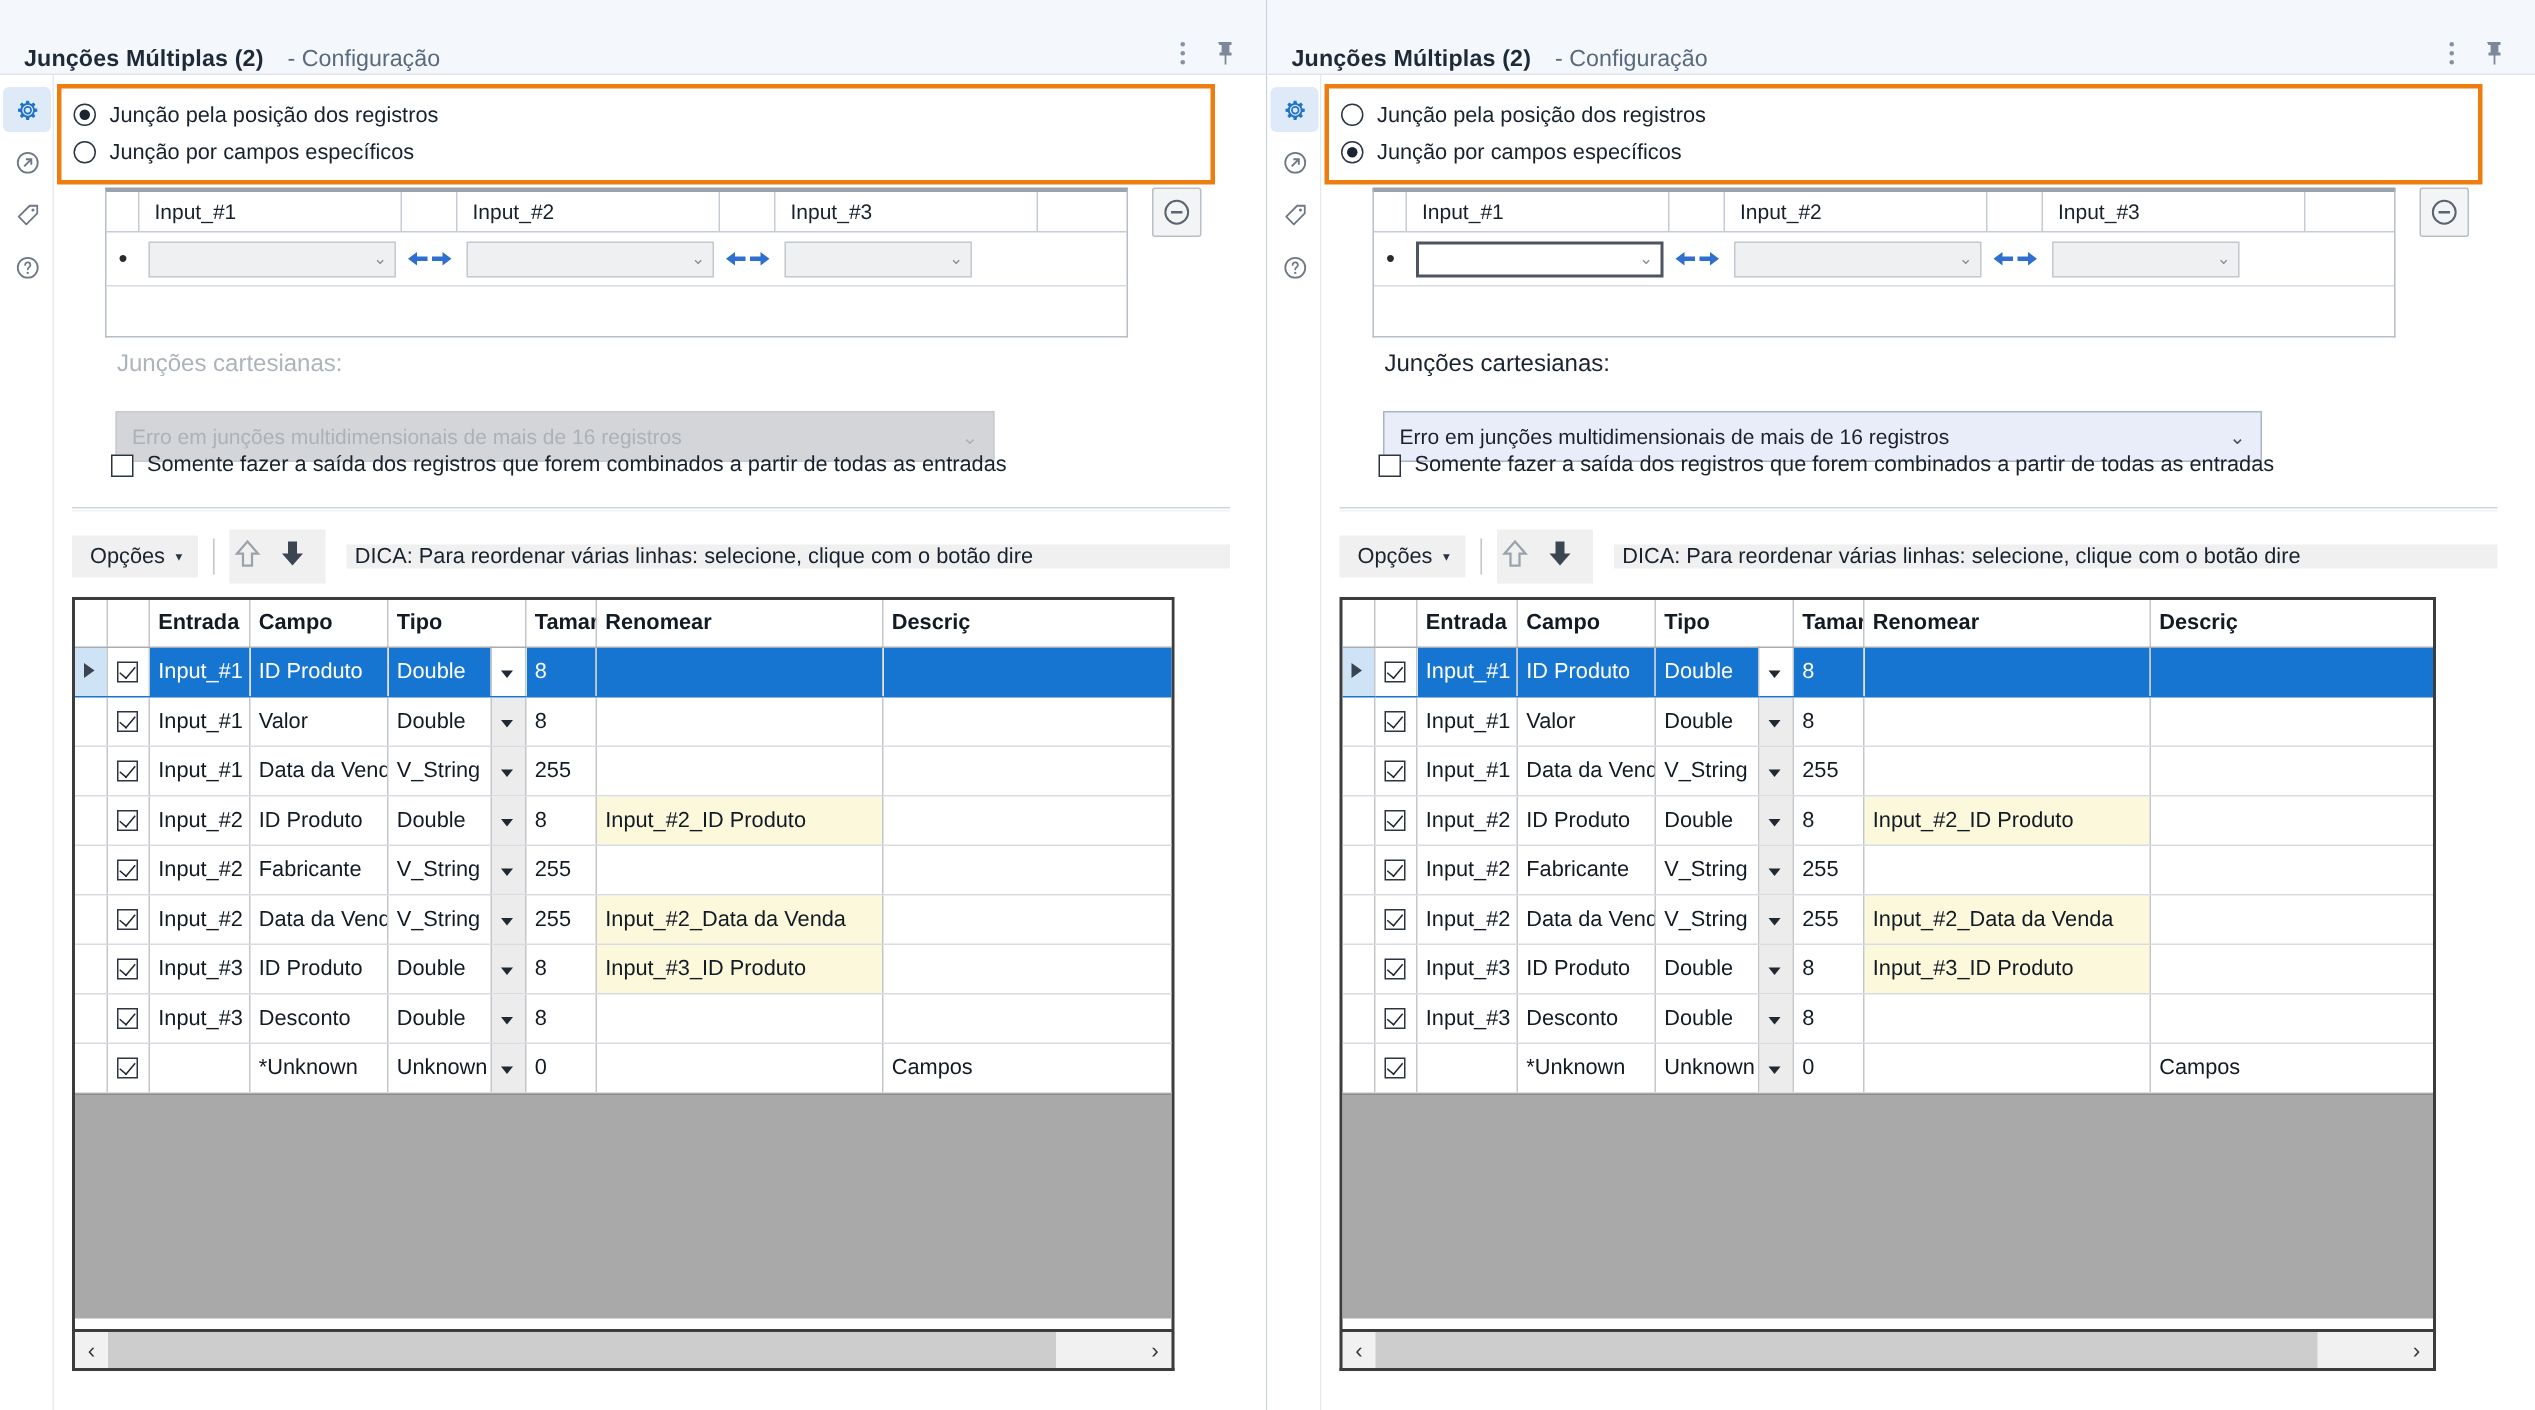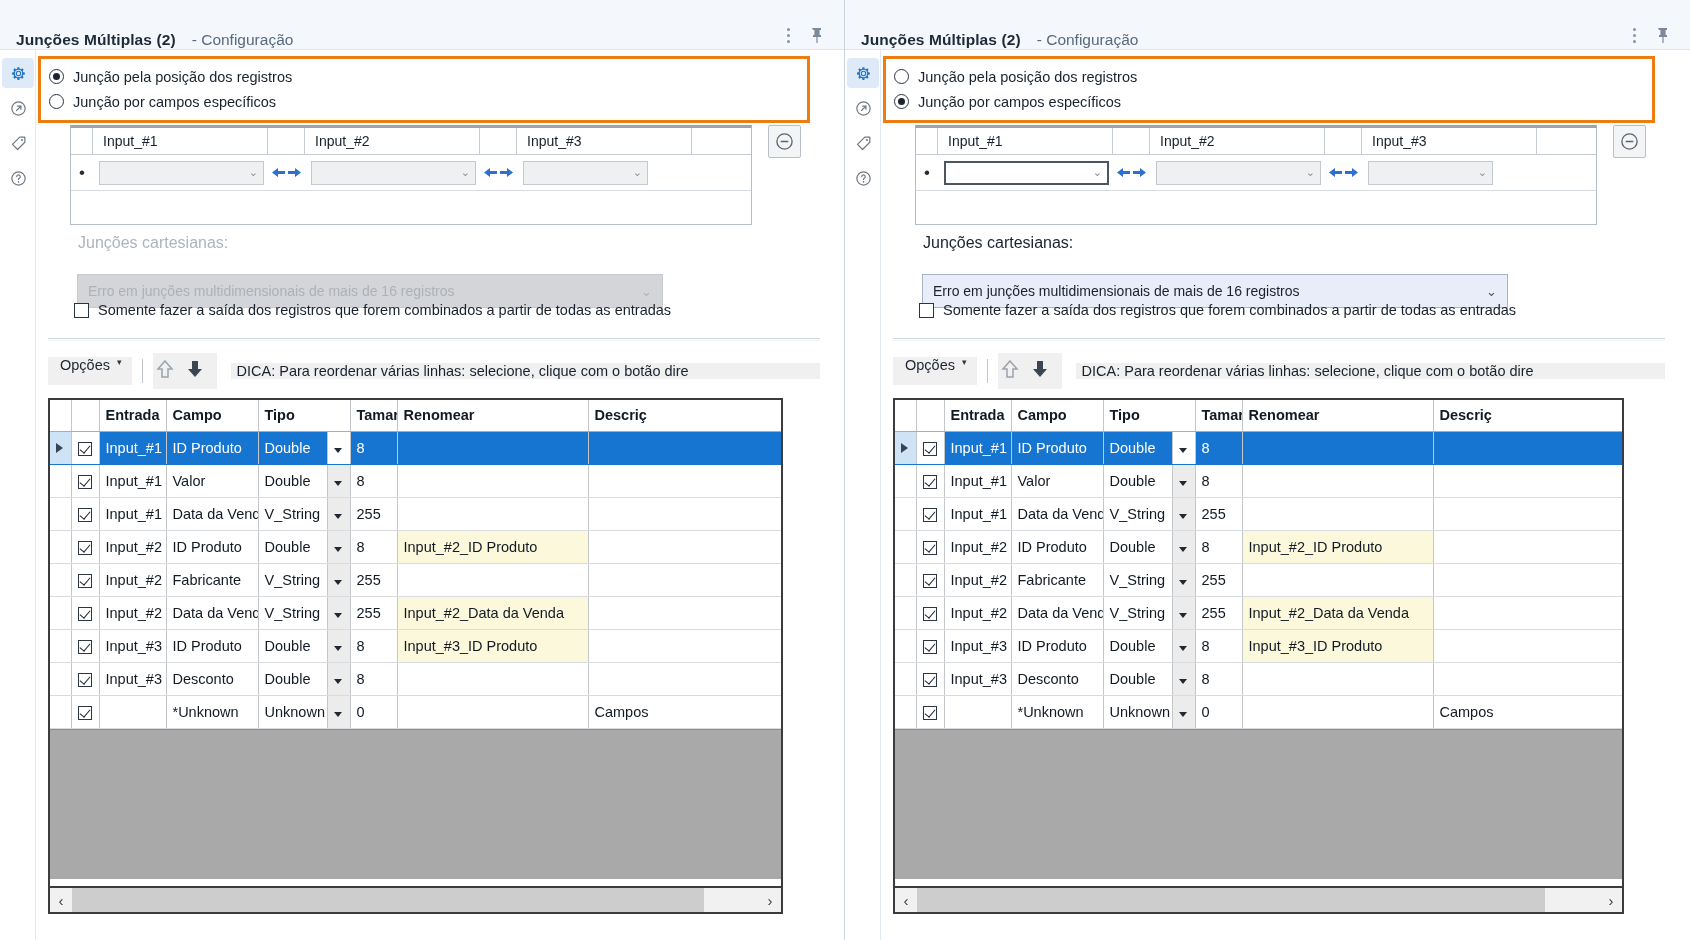--- a/index.html
+++ b/index.html
@@ -250,21 +250,21 @@
   }
 
   
   .toolbar {
     position: absolute;
     left: 12px; top: 300px;
     width: 772px; height: 42px;
     display: flex; align-items: center;
   }
   .opt-btn {
-    display: flex; align-items: flex-start;
+    display: flex; align-items: center;
     background: #f0f0f0;
     height: 28px;
     padding: 0 10px 0 12px;
     font-size: 14.5px;
     color: #1b2430;
     cursor: pointer;
   }
   .opt-caret { margin-left: 7px; font-size: 9px; color: #2b3541; }
   .tb-divider {
     width: 1px; height: 24px;

